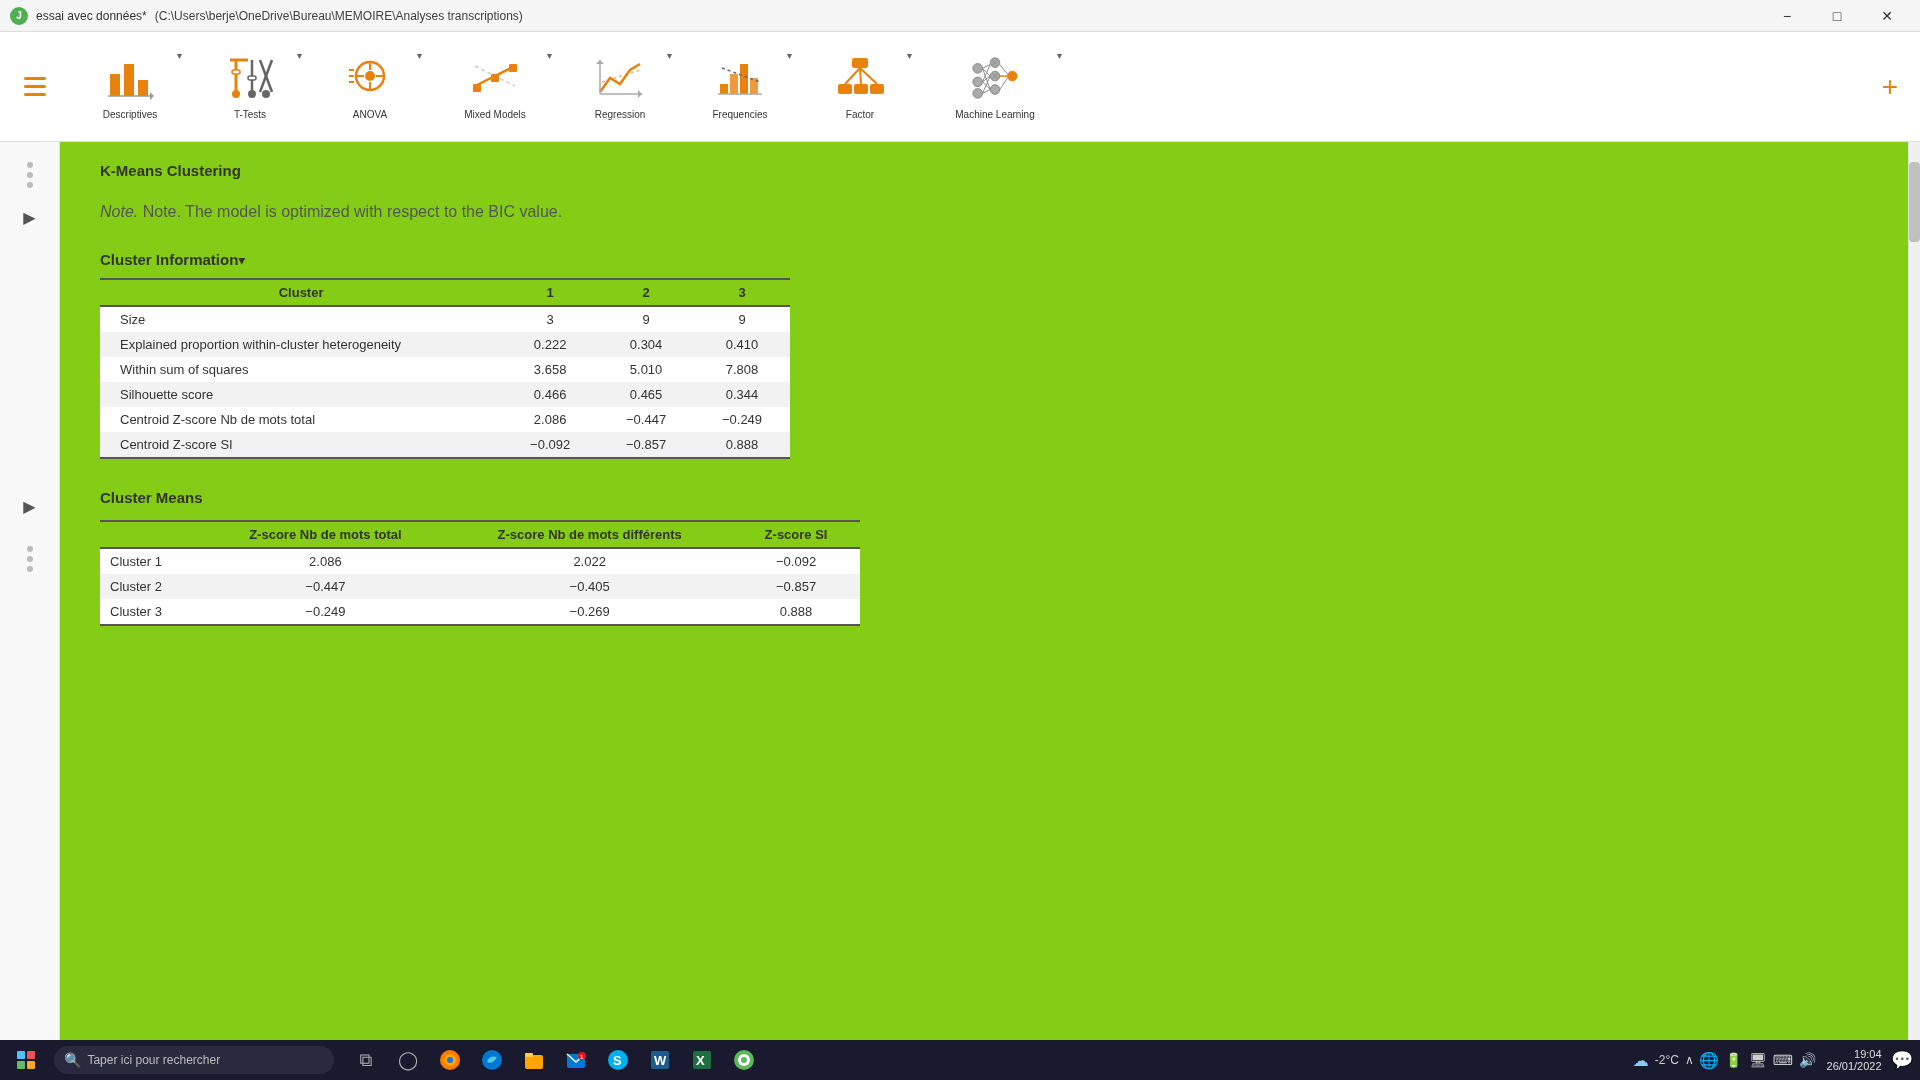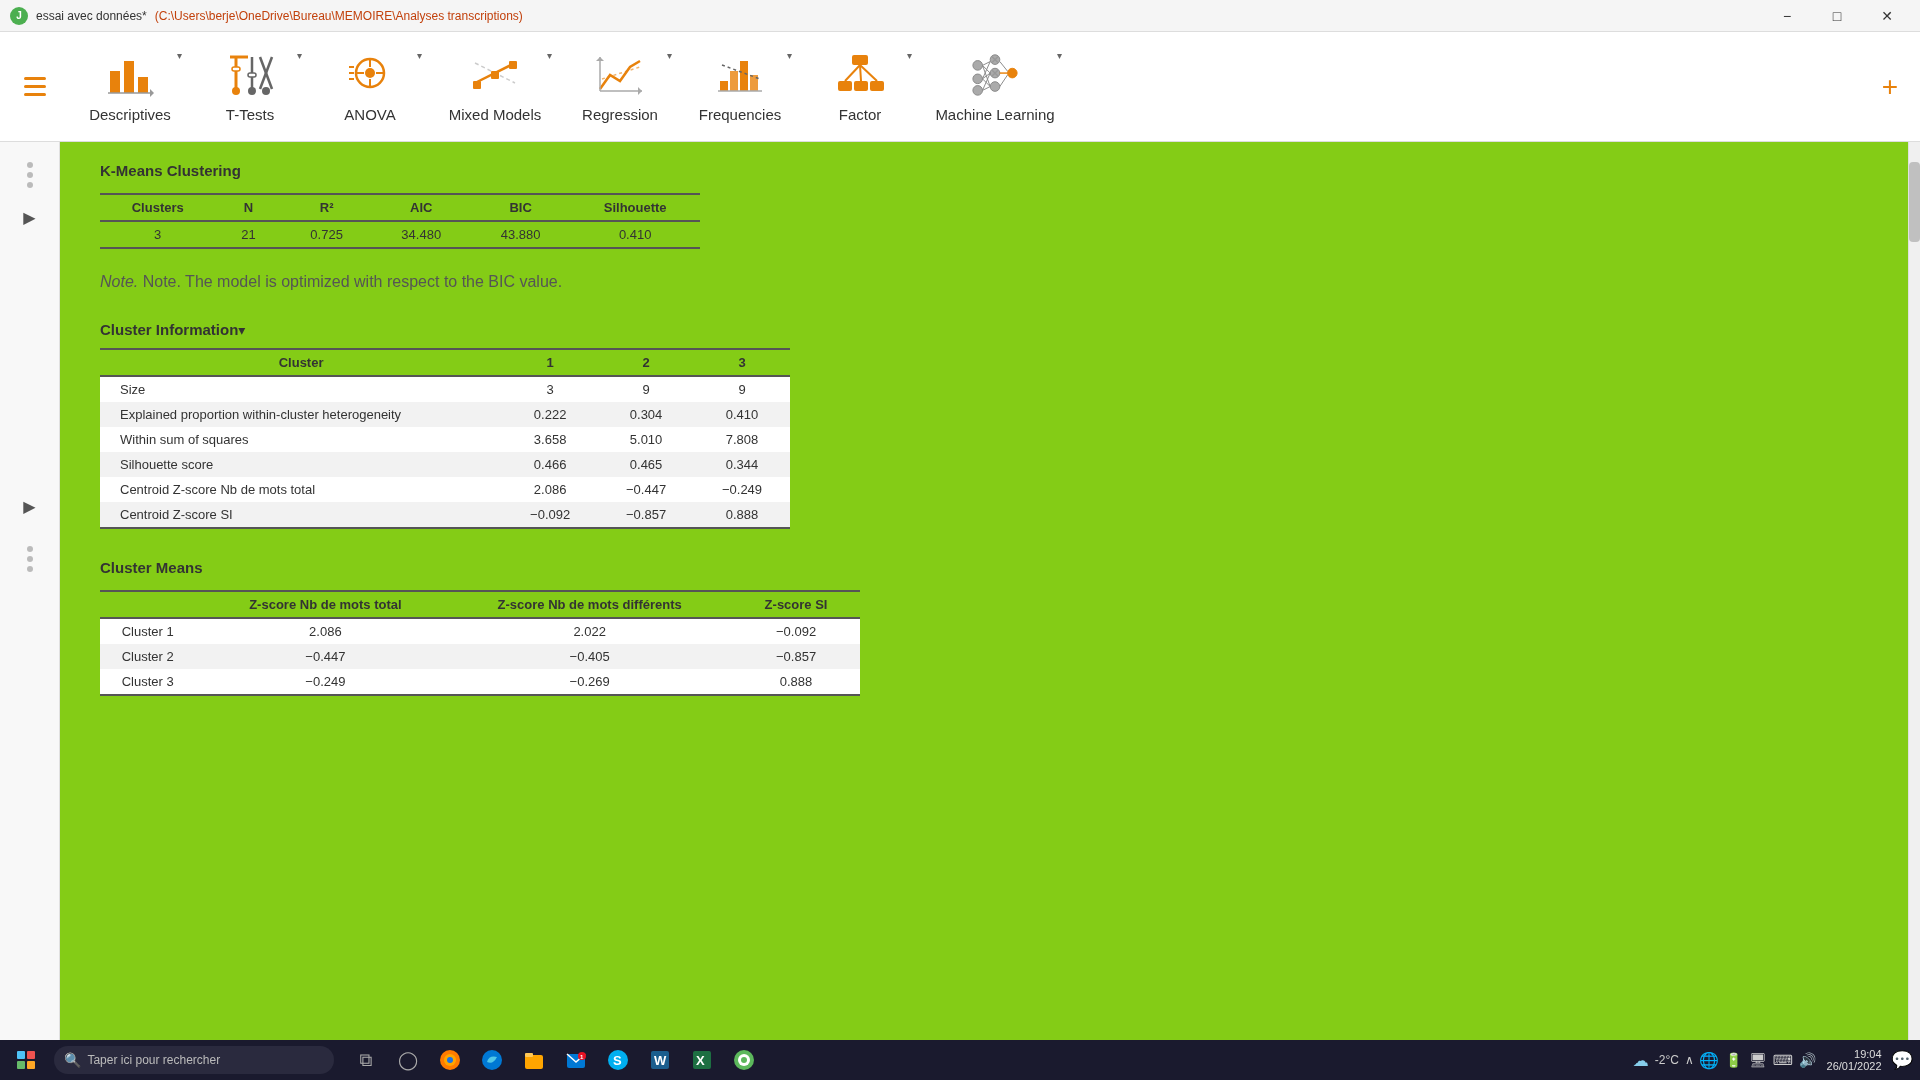--- a/index.html
+++ b/index.html
@@ -50,21 +50,21 @@
       align-items: center;
       justify-content: center;
       min-width: 120px;
       height: 90px;
       padding: 8px 10px;
       cursor: pointer;
       border-radius: 4px;
       position: relative;
     }
     .toolbar-item-icon { width: 50px; height: 50px; margin-bottom: 6px; display: flex; align-items: center; justify-content: center; }
-    .toolbar-item-label { font-size: 15px; color: #333; }
+    .toolbar-item-label { font-size: 10px; color: #333; }
     .toolbar-item-arrow { position: absolute; top: 8px; right: 8px; font-size: 10px; color: #666; }
     .toolbar-add-btn {
       margin-left: auto;
       width: 40px;
       height: 40px;
       display: flex;
       align-items: center;
       justify-content: center;
       color: #e8820c;
       font-size: 28px;
@@ -126,21 +126,21 @@
     th, td { padding: 5px 18px; text-align: center; font-size: 13px; color: #333; }
     th { font-weight: 600; border-bottom: 2px solid #555; border-top: 2px solid #555; }
     td { border: none; }
     .table-divider td { border-bottom: 2px solid #555; }
 
     .cluster-info-table td:first-child { text-align: left; padding-left: 20px; }
     .cluster-info-table th:first-child { text-align: center; }
     .cluster-info-table tr:nth-child(even) td { background: #f2f2f2; }
     .cluster-info-table tr:nth-child(odd) td { background: white; }
 
-    .cluster-means-table td:first-child { text-align: center; padding-left: 10px; }
+    .cluster-means-table td:first-child { text-align: left; padding-left: 10px; }
     .cluster-means-table th:first-child { text-align: left; padding-left: 10px; }
     .cluster-means-table tr:nth-child(even) td { background: #f2f2f2; }
     .cluster-means-table tr:nth-child(odd) td { background: white; }
 
     .section-block { margin-bottom: 30px; }
     .cluster-info-header { display: flex; align-items: center; gap: 0; margin-bottom: 10px; }
     .dropdown-arrow { font-size: 14px; color: #333; }
 
     
     .taskbar {
@@ -169,21 +169,21 @@
 
     .taskbar-sys-icons { display: flex; align-items: center; gap: 6px; font-size: 12px; color: #ccc; }
   </style>
 </head>
 <body>
 
 <div class="title-bar">
   <div class="title-bar-left">
     <div class="title-bar-logo">J</div>
     <span>essai avec données*</span>
-    <span style="color:#c2410c;">(C:\Users\berje\OneDrive\Bureau\MEMOIRE\Analyses transcriptions)</span>
+    <span style="color:#404040;">(C:\Users\berje\OneDrive\Bureau\MEMOIRE\Analyses transcriptions)</span>
   </div>
   <div class="title-bar-controls">
     <div class="title-bar-btn">−</div>
     <div class="title-bar-btn">□</div>
     <div class="title-bar-btn close">✕</div>
   </div>
 </div>
 
 <div class="toolbar">
   <div class="toolbar-menu-btn">
@@ -358,42 +358,20 @@
       <div class="sidebar-dot"></div>
       <div class="sidebar-dot"></div>
       <div class="sidebar-dot"></div>
     </div>
   </div>
 
   <div class="content">
 
     <div class="section-block">
       <div class="section-title">K-Means Clustering</div>
-      <table class="kmeans-table">
-        <thead>
-          <tr>
-            <th>Clusters</th>
-            <th>N</th>
-            <th>R²</th>
-            <th>AIC</th>
-            <th>BIC</th>
-            <th>Silhouette</th>
-          </tr>
-        </thead>
-        <tbody>
-          <tr class="table-divider">
-            <td>3</td>
-            <td>21</td>
-            <td>0.725</td>
-            <td>34.480</td>
-            <td>43.880</td>
-            <td>0.410</td>
-          </tr>
-        </tbody>
-      </table>
       <div class="section-note">
         <em>Note.</em> <span style="font-style:normal;">Note. The model is optimized with respect to the BIC value.</span>
       </div>
     </div>
 
     <div class="section-block" style="margin-top: 20px;">
       <div class="cluster-info-header">
         <div class="section-title" style="margin-bottom:0;">Cluster Information</div>
         <span class="dropdown-arrow">▾</span>
       </div>

